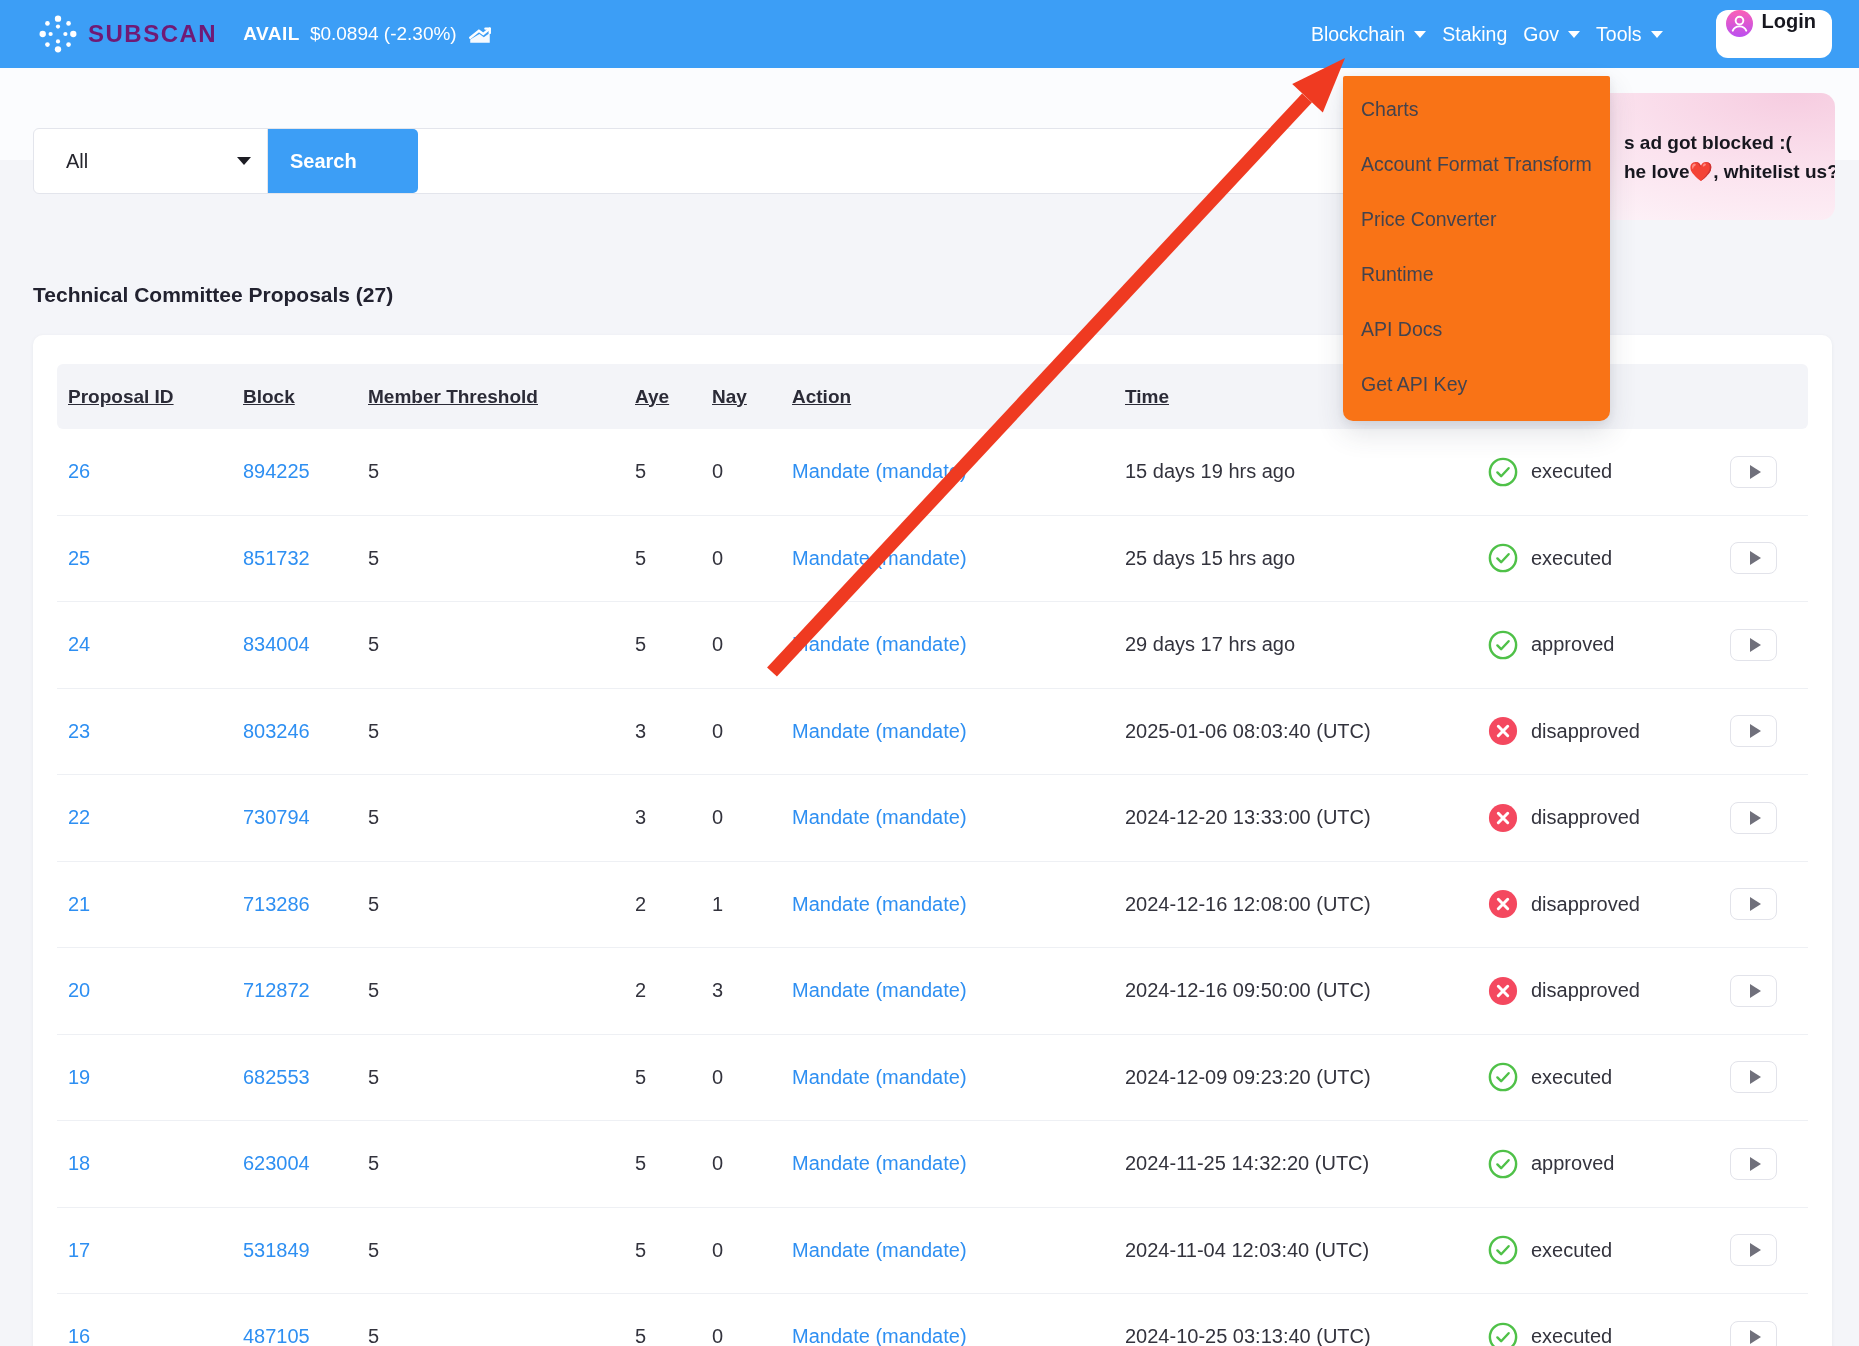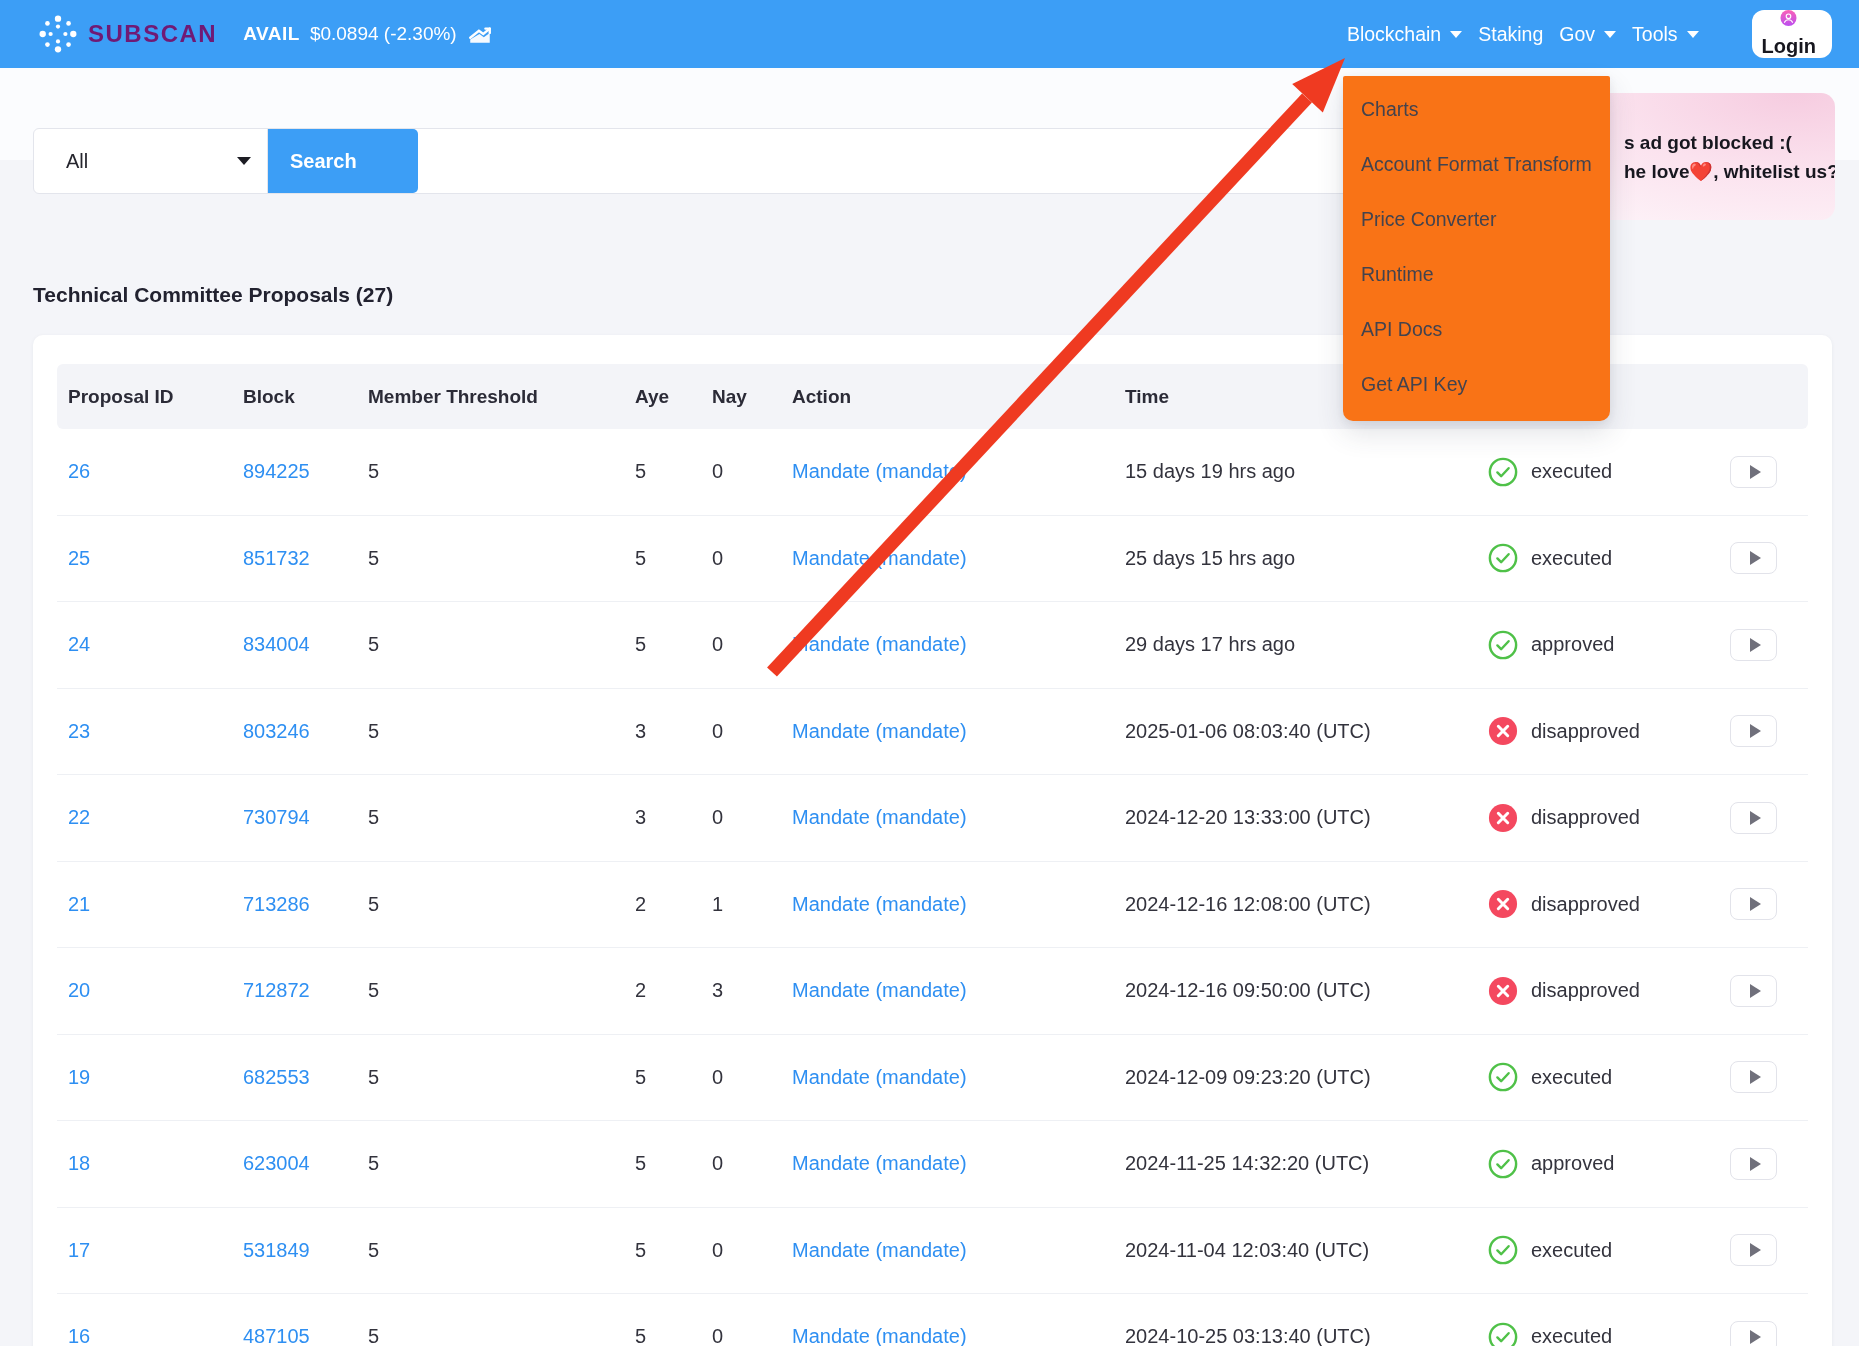--- a/index.html
+++ b/index.html
@@ -33,21 +33,21 @@
     background: #3C9EF6; color: #fff; font-weight: 700; font-size: 19px;
     border: none; border-radius: 9px; height: 42px; padding: 0 20px;
     font-family: inherit; cursor: pointer;
   }
   .network-info { display: flex; align-items: center; gap: 9px; padding: 0 13px; cursor: pointer; }
   .avail-name { font-size: 21px; font-weight: 700; color: #17171f; }
   .chev-circle { width: 20px; height: 20px; border-radius: 50%; background: #3C9EF6; display: flex; align-items: center; justify-content: center; }
   .chev-circle::after { content: ""; width: 0; height: 0; border-left: 5px solid transparent; border-right: 5px solid transparent; border-top: 6px solid #fff; }
   .login-pill {
     margin-left: 17px; background: #fff; border-radius: 12px; height: 48px;
-    display: flex; align-items: center; gap: 9px; padding: 0 16px 0 10px; cursor: pointer; flex-direction: column;
+    display: flex; gap: 9px; padding: 0 16px 0 10px; cursor: pointer;
   }
   .login-label { font-size: 20px; font-weight: 700; color: #17171f; }
 
   
   .band { position: absolute; top: 68px; left: 0; width: 1859px; height: 92px; background: #fbfcfe; z-index: 1; }
   .search-bar {
     position: absolute; top: 128px; left: 33px; width: 1404px; height: 66px;
     background: #fff; border: 1px solid #e3e5ec; border-radius: 6px;
     display: flex; align-items: stretch; z-index: 5;
   }
@@ -81,21 +81,21 @@
     position: absolute; top: 335px; left: 33px; width: 1799px; height: 1100px;
     background: #fff; border-radius: 10px; box-shadow: 0 1px 4px rgba(40,44,66,.06);
     padding: 29px 24px 0; z-index: 2;
   }
   .grid-cols {
     display: grid;
     grid-template-columns: 175px 125px 267px 77px 80px 333px 363px 242px 1fr;
     align-items: center; padding-left: 11px;
   }
   .thead { background: #f3f4f8; border-radius: 6px; height: 65px; }
-  .th { font-size: 19px; font-weight: 700; color: #2b2b37; }
+  .th { font-size: 19px; font-weight: 700; color: #2b2b37; text-decoration: underline; }
   .trow { height: 86.5px; border-bottom: 1px solid #eef0f4; }
   .cell { font-size: 20px; color: #33333d; }
   .link { color: #2E8FF2; cursor: pointer; }
   .status { display: flex; align-items: center; gap: 13px; }
   .status svg { flex: none; }
   .icon-success, .icon-fail { display: none; }
   .trow.success .icon-success { display: block; }
   .trow.fail .icon-fail { display: block; }
   .actions { display: flex; }
   .expand-btn {

